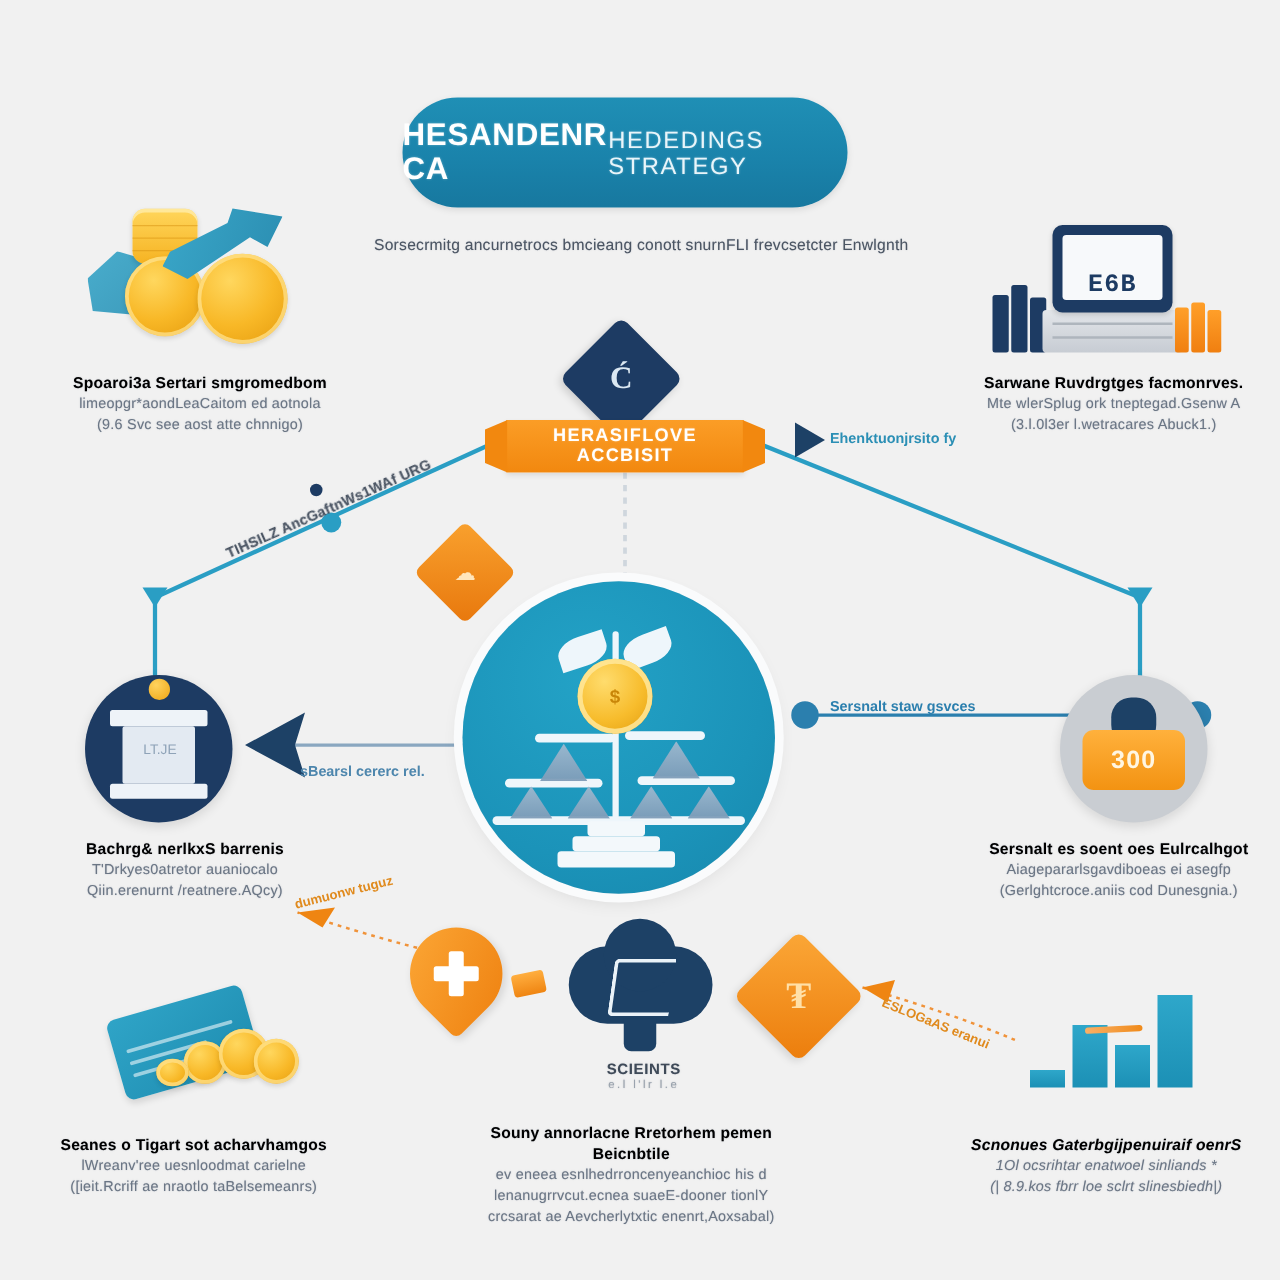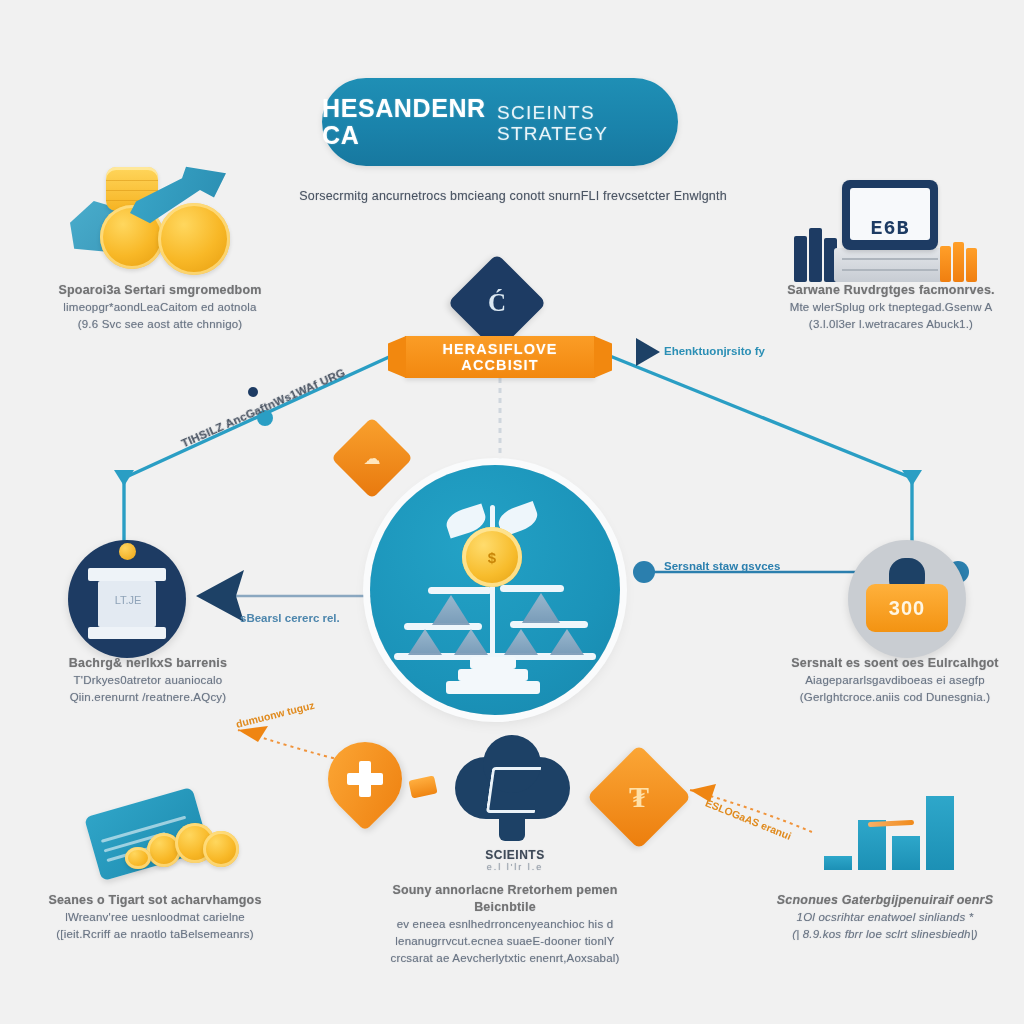--- a/index.html
+++ b/index.html
@@ -45,21 +45,21 @@
   }
 
   
   #subtitle{
     left:270px;top:186px;width:486px;
     text-align:center;font-size:12.5px;line-height:21px;
   }
 
   
   .node-cap{font-size:12.5px;line-height:17px;}
-  .node-cap .t{font-weight:600;color:#737373;}
+  .node-cap .t{font-weight:600;color:#000000;margin-top:16px;}
   .node-cap .d{color:#6b7685;font-size:11.5px;}
 
   
   #tl-art{left:60px;top:165px;width:200px;height:110px;}
   .coin{
     position:absolute;border-radius:50%;
     background:radial-gradient(circle at 36% 30%,#ffd75e 0%,#f8b827 52%,#e49a0c 100%);
     box-shadow:inset 0 0 0 3px rgba(255,226,140,.75),0 2px 4px rgba(0,0,0,.12);
   }
   #tl-stack{left:46px;top:2px;width:52px;height:44px;border-radius:10px;
@@ -274,21 +274,21 @@
 
     <path d="M395 772 Q330 760 238 730" stroke="#f0933a" stroke-width="2" fill="none" stroke-dasharray="3 4"></path>
     <path d="M238 730 L268 726 L258 742 Z" fill="#ef8512"></path>
 
     <path d="M690 790 Q760 810 812 832" stroke="#f0933a" stroke-width="2" fill="none" stroke-dasharray="3 4"></path>
     <path d="M690 790 L716 784 L710 802 Z" fill="#ef8512"></path>
   </svg>
 
   <div class="abs" id="title-pill">
     <div id="title-main">HESANDENR CA</div>
-    <div id="title-sub">SCIEINTS STRATEGY</div>
+    <div id="title-sub">HEDEDINGS STRATEGY</div>
   </div>
 
   <div class="abs blurtxt" id="subtitle">
     <div>Sorsecrmitg ancurnetrocs bmcieang conott snurnFLI frevcsetcter Enwlgnth</div>
   </div>
 
   <div class="abs" id="tl-art">
     <div class="abs" id="tl-wedge"></div>
     <div class="abs" id="tl-stack"></div>
     <div class="coin" id="tl-c1"></div>

